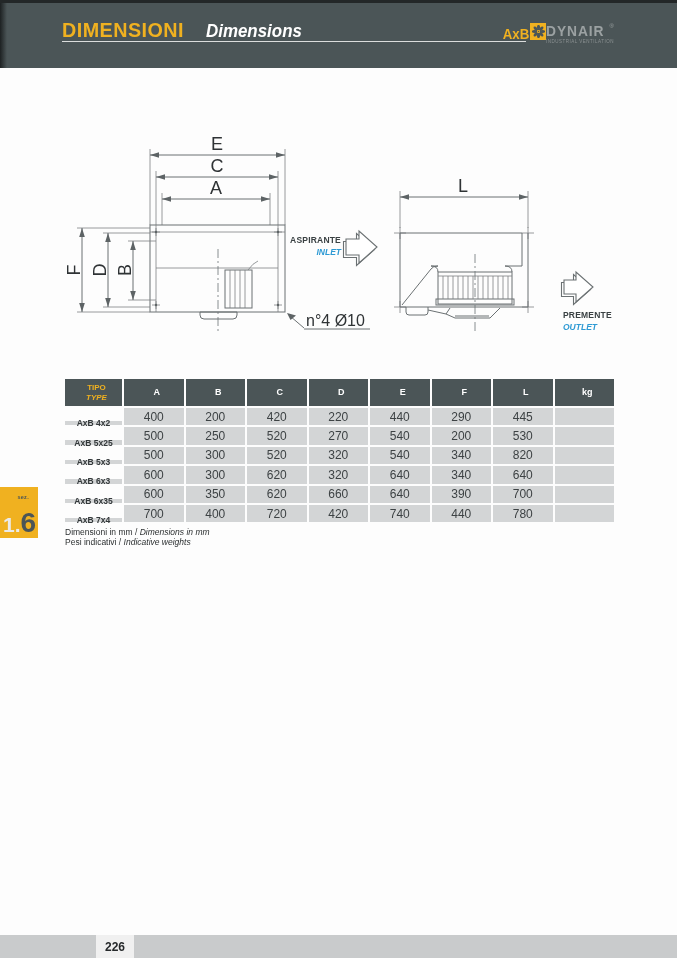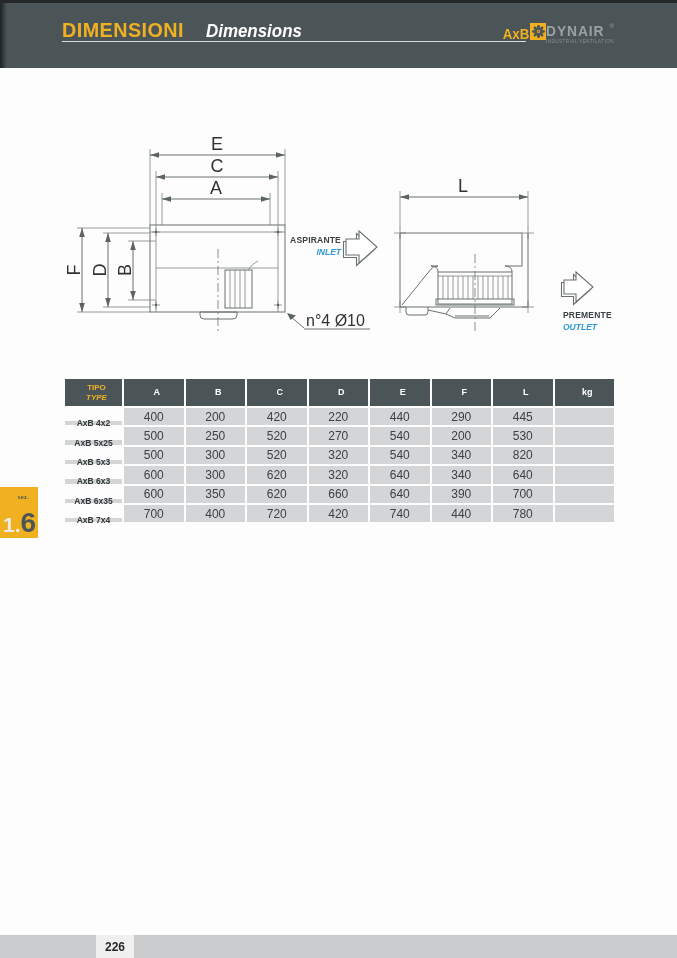--- a/index.html
+++ b/index.html
@@ -269,20 +269,24 @@
         <div class="cell val">400</div>
         <div class="cell val">720</div>
         <div class="cell val">420</div>
         <div class="cell val">740</div>
         <div class="cell val">440</div>
         <div class="cell val">780</div>
         <div class="cell val"></div>
       </div>
   </div>
 
+  <div class="footnotes">
+    <div><span>Dimensioni in mm / </span><span class="fn-en">Dimensions in mm</span></div>
+    <div><span>Pesi indicativi / </span><span class="fn-en">Indicative weights</span></div>
+  </div>
 
   <div class="sez-tab">
     <div class="sez-label">sez.</div>
     <div class="sez-num">
       <span class="sez-num-a">1.</span>
       <span class="sez-num-b">6</span>
     </div>
   </div>
 
   <div class="footer-bar"></div>

